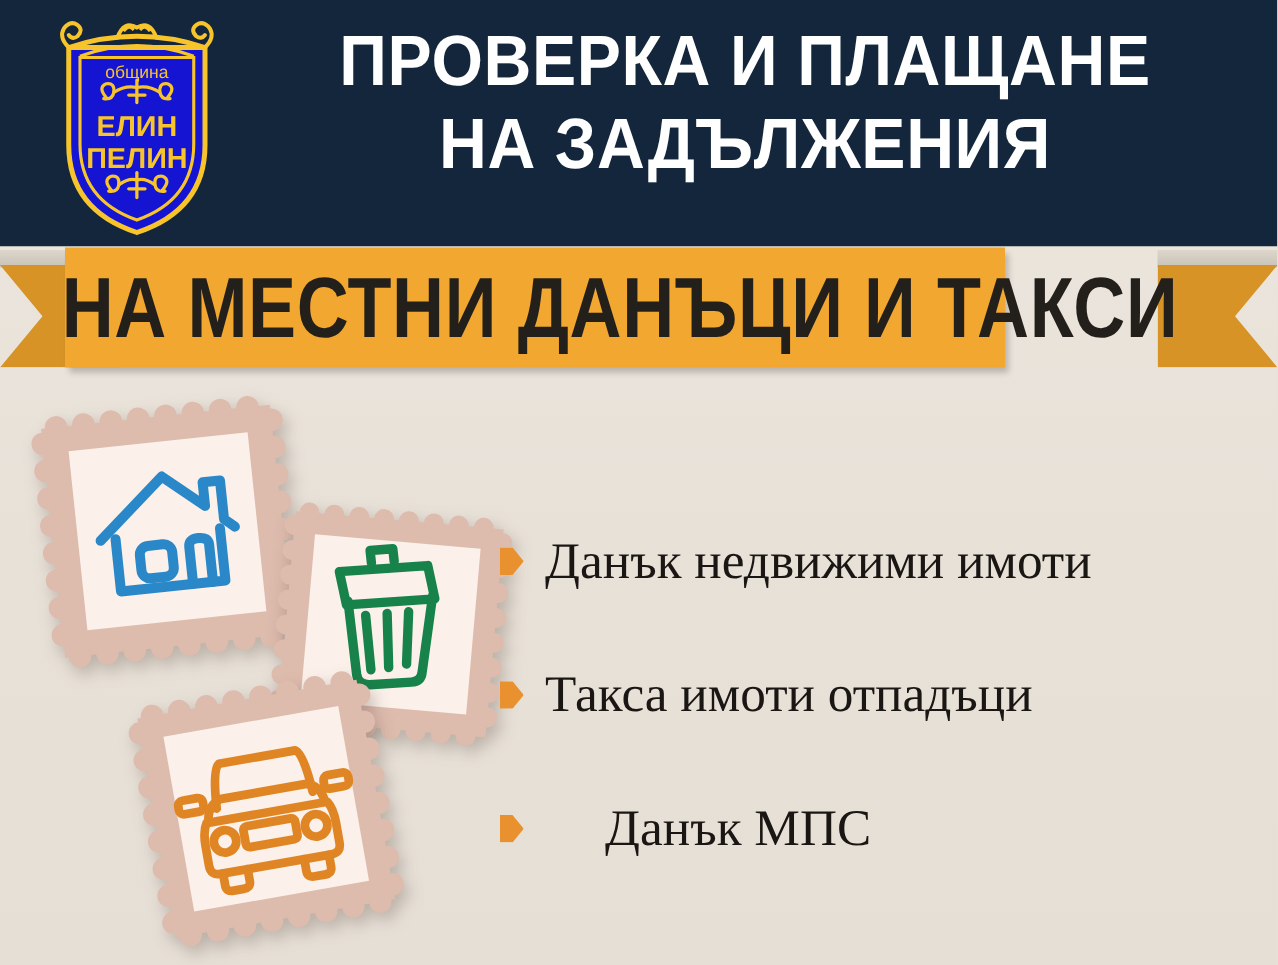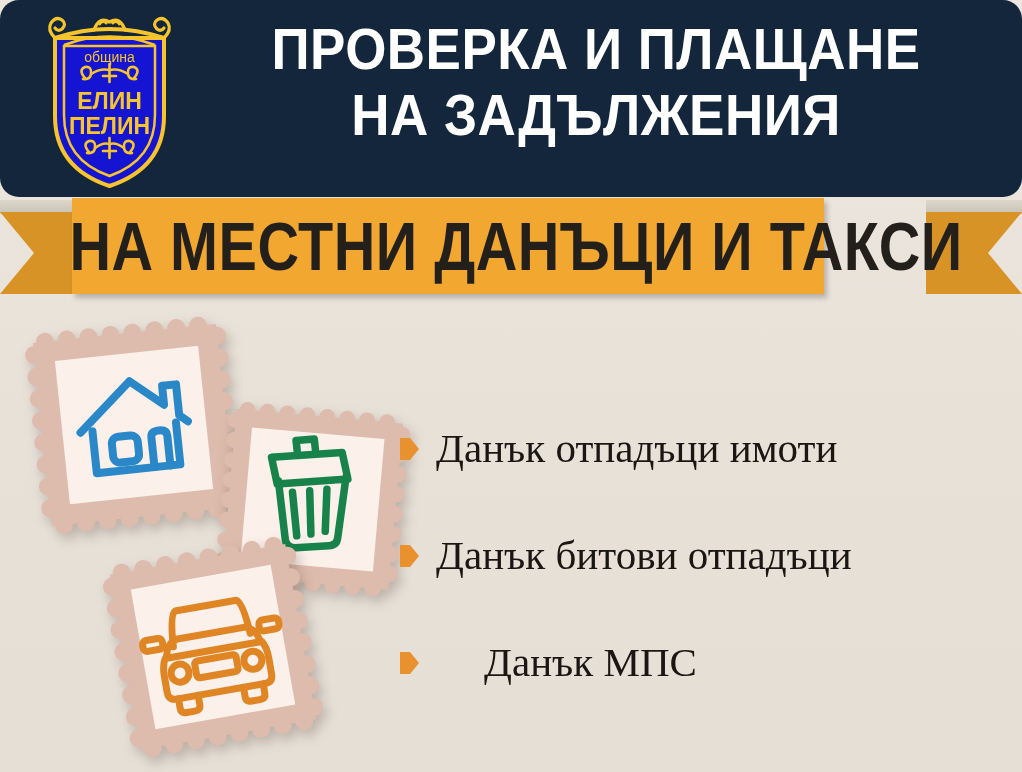--- a/index.html
+++ b/index.html
@@ -14,21 +14,20 @@
     position:absolute;left:0;top:0;width:1022px;height:772px;
     background:linear-gradient(180deg,#EDE7DF 0%,#E8E1D8 55%,#E6DFD6 100%);
     overflow:hidden;
   }
 
   
   .header{
     position:absolute;left:0;top:0;width:1022px;height:197px;
     background:#14263C;
     z-index:4;
-    border-radius:19px;
   }
   .header-title{
     position:absolute;left:185px;top:16px;width:822px;
     text-align:center;
     color:#FFFFFF;
     font-family:"Liberation Sans", sans-serif;
     font-weight:bold;
     font-size:57px;
     line-height:66px;
     letter-spacing:0.5px;
@@ -62,21 +61,21 @@
     right:0;
     clip-path:polygon(0 0,96px 0,62px 41px,96px 82px,0 82px);
   }
   .ribbon-fold{
     position:absolute;top:2px;height:14px;width:96px;
     background:linear-gradient(180deg,#DCD6CB,#C9C2B6);
   }
   .ribbon-fold.left{left:0;}
   .ribbon-fold.right{right:0;}
   .ribbon-main{
-    position:absolute;left:72px;top:0;width:752px;height:96px;
+    position:absolute;left:52px;top:0;width:752px;height:96px;
     background:#F2A730;
     box-shadow:3px 4px 5px rgba(0,0,0,0.22);
   }
   .ribbon-text{
     position:absolute;left:0;top:0;width:888px;height:96px;
     display:flex;align-items:center;justify-content:center;
     color:#231F1B;
     font-family:"Liberation Sans", sans-serif;
     font-weight:bold;
     font-size:60px;
@@ -342,26 +341,26 @@
           <rect x="164" y="97" width="20" height="11" rx="4"></rect>
         </g>
       </g>
     </svg>
   </div>
 
   <div class="bullets">
 
     <div class="bullet-row">
       <span class="bullet-marker"></span>
-      <span class="bullet-label">Данък отпадъци имоти</span>
+      <span class="bullet-label">Данък недвижими имоти</span>
     </div>
 
     <div class="bullet-row">
       <span class="bullet-marker"></span>
-      <span class="bullet-label">Данък битови отпадъци</span>
+      <span class="bullet-label">Такса имоти отпадъци</span>
     </div>
 
     <div class="bullet-row">
       <span class="bullet-marker"></span>
       <span class="bullet-label">Данък МПС</span>
     </div>
 
   </div>
 
 </div>

